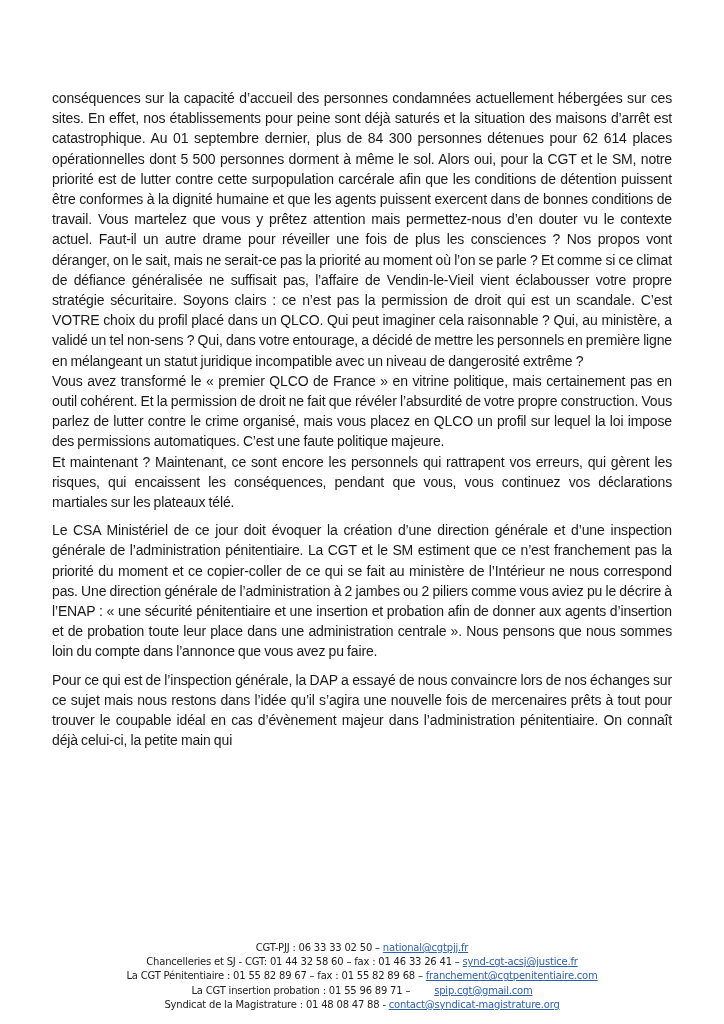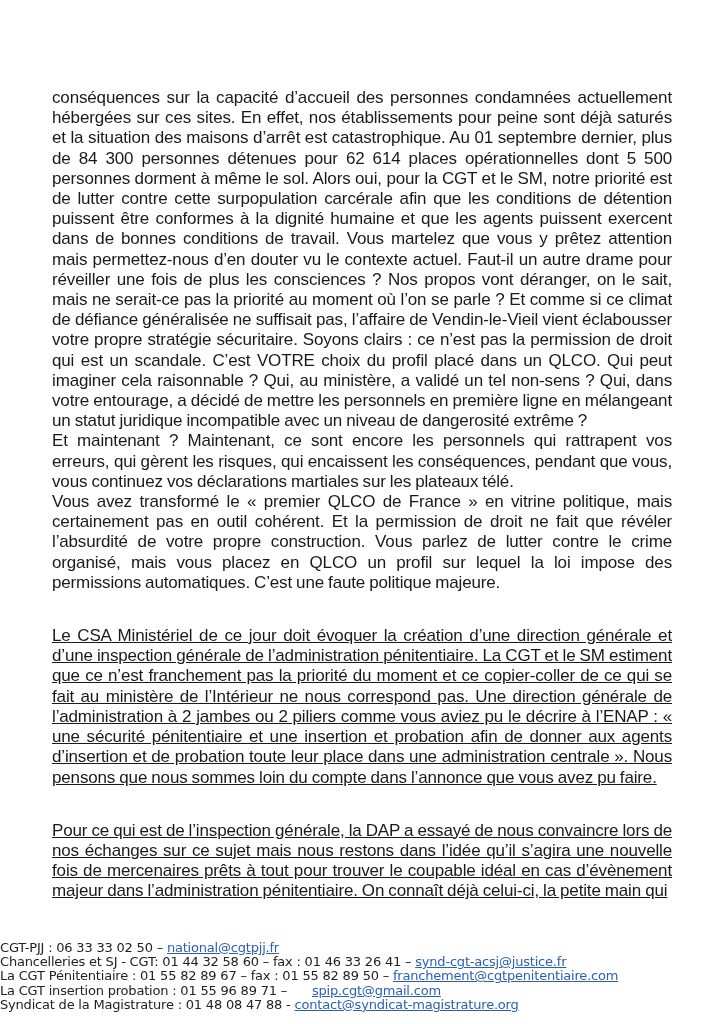--- a/index.html
+++ b/index.html
@@ -21,77 +21,77 @@
       width: 724px;
       height: 1024px;
       background: #ffffff;
     }
     .body-text {
       position: absolute;
       left: 52px;
       top: 88px;
       width: 620px;
       font-family: "Liberation Sans", "DejaVu Sans", sans-serif;
-      font-size: 17px;
+      font-size: 14px;
       line-height: 20.2px;
       text-align: justify;
       color: #1a1a1a;
       letter-spacing: -0.15px;
       word-spacing: -0.5px;
     }
     .para {
       margin: 0;
       padding: 0;
     }
     .para.gap {
-      margin-top: 33px;
-      text-decoration: underline;
+      margin-top: 8px;
     }
     .footer {
       position: absolute;
       left: 0;
       top: 941px;
       width: 724px;
+      text-align: center;
       font-family: "DejaVu Sans", "Liberation Sans", sans-serif;
-      font-size: 13px;
+      font-size: 10px;
       line-height: 14.2px;
       color: #222222;
       letter-spacing: -0.2px;
     }
     .footer-line {
       display: block;
       white-space: nowrap;
     }
     .footer a {
       color: #2b5fb4;
       text-decoration: underline;
     }
   </style>
 </head>
 <body>
 
 <div class="page">
 
   <div class="body-text">
     <p class="para">conséquences sur la capacité d’accueil des personnes condamnées actuellement hébergées sur ces sites. En effet, nos établissements pour peine sont déjà saturés et la situation des maisons d’arrêt est catastrophique. Au 01 septembre dernier, plus de 84 300 personnes détenues pour 62 614 places opérationnelles dont 5 500 personnes dorment à même le sol. Alors oui, pour la CGT et le SM, notre priorité est de lutter contre cette surpopulation carcérale afin que les conditions de détention puissent être conformes à la dignité humaine et que les agents puissent exercent dans de bonnes conditions de travail. Vous martelez que vous y prêtez attention mais permettez-nous d’en douter vu le contexte actuel. Faut-il un autre drame pour réveiller une fois de plus les consciences ? Nos propos vont déranger, on le sait, mais ne serait-ce pas la priorité au moment où l’on se parle ? Et comme si ce climat de défiance généralisée ne suffisait pas, l’affaire de Vendin-le-Vieil vient éclabousser votre propre stratégie sécuritaire. Soyons clairs : ce n’est pas la permission de droit qui est un scandale. C’est VOTRE choix du profil placé dans un QLCO. Qui peut imaginer cela raisonnable ? Qui, au ministère, a validé un tel non-sens ? Qui, dans votre entourage, a décidé de mettre les personnels en première ligne en mélangeant un statut juridique incompatible avec un niveau de dangerosité extrême ?</p>
+    <p class="para">Vous avez transformé le « premier QLCO de France » en vitrine politique, mais certainement pas en outil cohérent. Et la permission de droit ne fait que révéler l’absurdité de votre propre construction. Vous parlez de lutter contre le crime organisé, mais vous placez en QLCO un profil sur lequel la loi impose des permissions automatiques. C’est une faute politique majeure.</p>
     <p class="para">Et maintenant ? Maintenant, ce sont encore les personnels qui rattrapent vos erreurs, qui gèrent les risques, qui encaissent les conséquences, pendant que vous, vous continuez vos déclarations martiales sur les plateaux télé.</p>
-    <p class="para">Vous avez transformé le « premier QLCO de France » en vitrine politique, mais certainement pas en outil cohérent. Et la permission de droit ne fait que révéler l’absurdité de votre propre construction. Vous parlez de lutter contre le crime organisé, mais vous placez en QLCO un profil sur lequel la loi impose des permissions automatiques. C’est une faute politique majeure.</p>
     <p class="para gap">Le CSA Ministériel de ce jour doit évoquer la création d’une direction générale et d’une inspection générale de l’administration pénitentiaire. La CGT et le SM estiment que ce n’est franchement pas la priorité du moment et ce copier-coller de ce qui se fait au ministère de l’Intérieur ne nous correspond pas. Une direction générale de l’administration à 2 jambes ou 2 piliers comme vous aviez pu le décrire à l’ENAP : « une sécurité pénitentiaire et une insertion et probation afin de donner aux agents d’insertion et de probation toute leur place dans une administration centrale ». Nous pensons que nous sommes loin du compte dans l’annonce que vous avez pu faire.</p>
     <p class="para gap">Pour ce qui est de l’inspection générale, la DAP a essayé de nous convaincre lors de nos échanges sur ce sujet mais nous restons dans l’idée qu’il s’agira une nouvelle fois de mercenaires prêts à tout pour trouver le coupable idéal en cas d’évènement majeur dans l’administration pénitentiaire. On connaît déjà celui-ci, la petite main qui</p>
   </div>
 
   <div class="footer">
     <span class="footer-line">
       <span>CGT-PJJ : 06 33 33 02 50 – </span><a style="color: rgb(43, 95, 180);">national@cgtpjj.fr</a>
     </span>
     <span class="footer-line">
       <span>Chancelleries et SJ - CGT: 01 44 32 58 60 – fax : 01 46 33 26 41 – </span><a style="color: rgb(43, 95, 180);">synd-cgt-acsj@justice.fr</a>
     </span>
     <span class="footer-line">
-      <span>La CGT Pénitentiaire : 01 55 82 89 67 – fax : 01 55 82 89 50 – </span><a style="color: rgb(43, 95, 180);">franchement@cgtpenitentiaire.com</a>
+      <span>La CGT Pénitentiaire : 01 55 82 89 67 – fax : 01 55 82 89 68 – </span><a style="color: rgb(43, 95, 180);">franchement@cgtpenitentiaire.com</a>
     </span>
     <span class="footer-line">
       <span>La CGT insertion probation : 01 55 96 89 71 – </span><a style="color: rgb(43, 95, 180); margin-left: 21px;">spip.cgt@gmail.com</a>
     </span>
     <span class="footer-line">
       <span>Syndicat de la Magistrature : 01 48 08 47 88 - </span><a style="color: rgb(43, 95, 180);">contact@syndicat-magistrature.org</a>
     </span>
   </div>
 
 </div>

